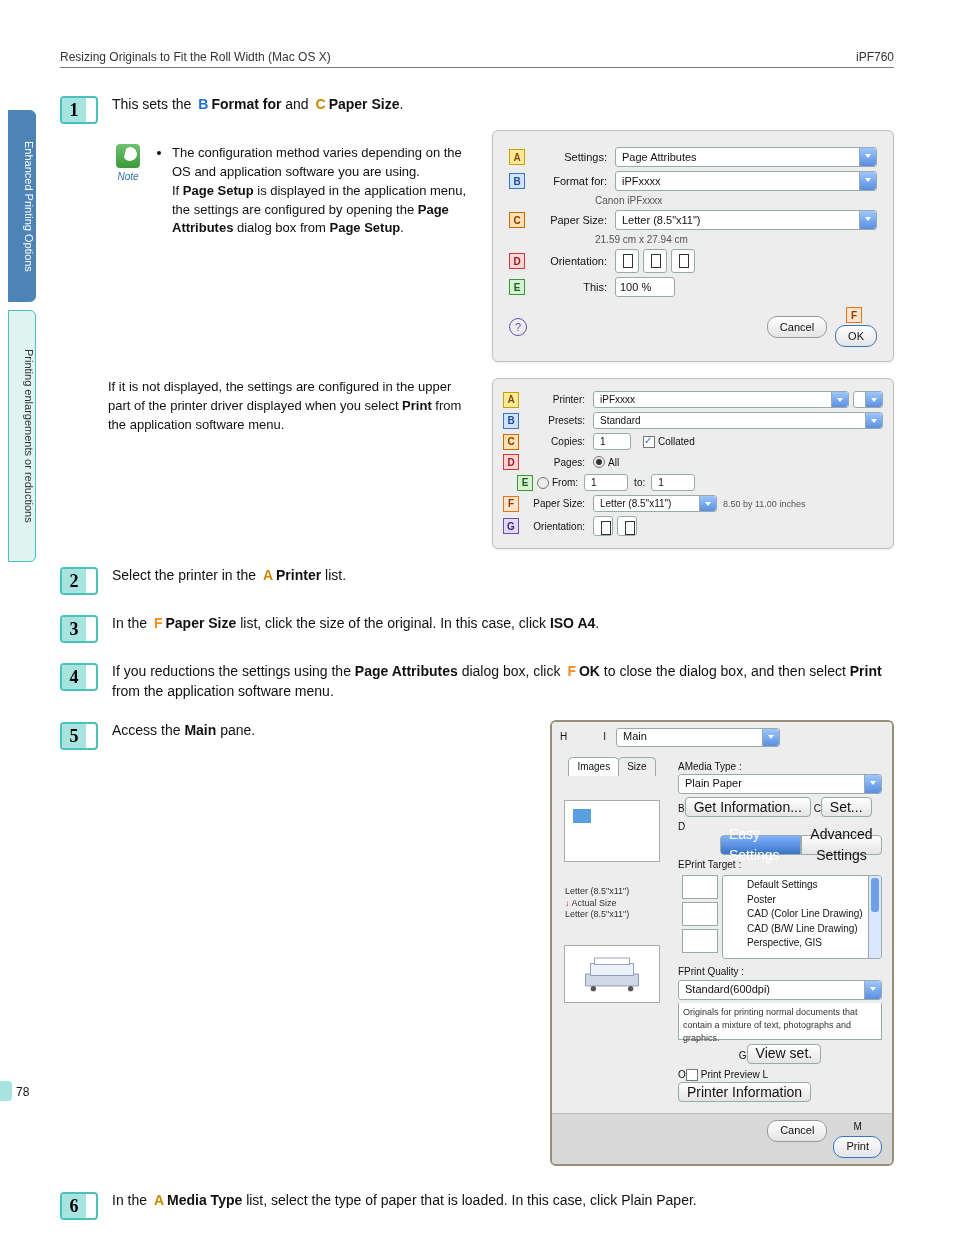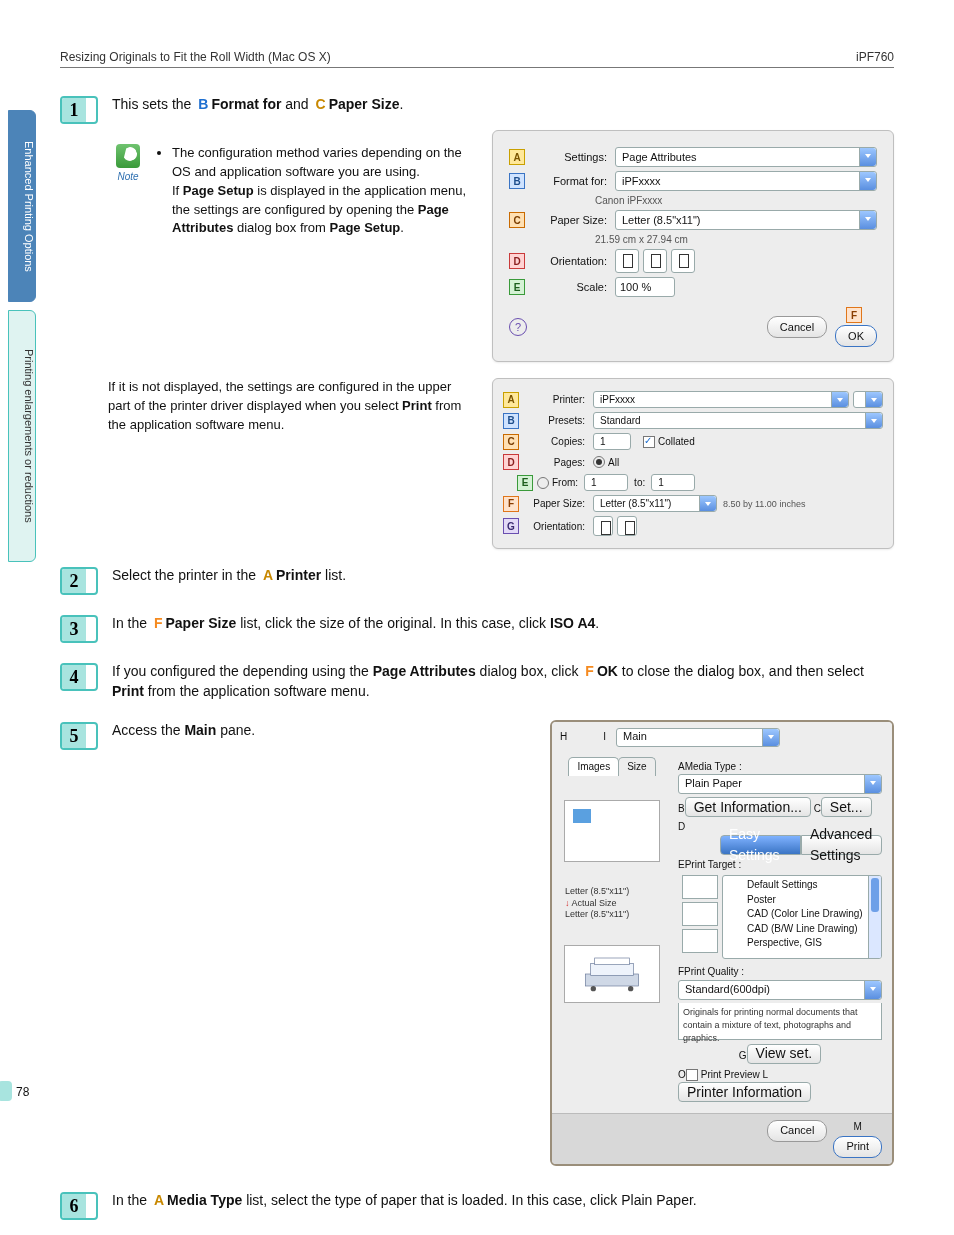--- a/index.html
+++ b/index.html
@@ -98,21 +98,21 @@
   .mf-right .frow{margin:3px 0;}
   .mf-right .flab{flex:0 0 80px;font-size:10px;}
   .listbox{height:78px;background:#fff;border:1px solid #9aa;border-radius:3px;padding:2px 4px;overflow:hidden;position:relative;}
   .listbox .li{font-size:10px;line-height:1.45;margin-left:20px;}
   .listbox .scroll{position:absolute;right:0;top:0;bottom:0;width:12px;background:#dbe7ff;border-left:1px solid #9aa;}
   .listbox .scroll::before{content:"";position:absolute;left:2px;top:2px;width:8px;height:34px;background:#6ea0e8;border-radius:3px;}
   .hint{font-size:9px;color:#333;background:#fff;border:1px solid #9aa;border-top:none;padding:3px 4px;height:30px;}
   .mf-foot2{background:#d8d8d8;border-top:1px solid #bbb;padding:6px 10px;display:flex;justify-content:flex-end;gap:6px;}
   .tabbtn{display:inline-flex;align-items:center;justify-content:center;height:18px;padding:0 8px;background:linear-gradient(#fff,#e4e4e4);border:1px solid #9aa;font-size:14px;border-radius:4px;}
   .tabbtn.left{border-radius:4px 0 0 4px;}
-  .tabbtn.right{border-radius:0 4px 4px 0;}
+  .tabbtn.right{border-radius:0 4px 4px 0;text-align:center;}
   .tabtop{display:flex;margin-left:-1px;}
   .tabtop .t{padding:2px 8px;font-size:10px;background:#ededed;border:1px solid #9aa;border-bottom:none;border-radius:5px 5px 0 0;margin-right:-1px;}
   .tabtop .t.active{background:#fff;}
 </style>
 </head>
 <body>
 
 <div class="page">
 
   <div class="runhead">
@@ -180,21 +180,21 @@
             <span class="marker mD">D</span>
             <span class="flab">Orientation:</span>
           <div class="orient">
             <div class="ob"></div>
             <div class="ob"></div>
             <div class="ob"></div>
           </div>
         </div>
         <div class="frow">
             <span class="marker mE">E</span>
-            <span class="flab">Scale:</span>
+            <span class="flab">This:</span>
             <div class="scalebox">
               <span>100 %</span>
             </div>
           </div>
         <div class="footer">
           <span class="help">?</span>
           <span class="btn">Cancel</span>
           <span style="position:relative;display:flex;flex-direction:column;align-items:center;">
               <span class="marker mF" style="margin-bottom:2px;">F</span>
               <span class="btn primary">OK</span>
@@ -291,21 +291,21 @@
       <span>In the </span><span class="mk mkF">F</span><span class="b">Paper Size</span><span> list, click the size of the original. In this case, click </span><span class="b">ISO A4</span><span>.</span>
     </div>
   </div>
   <div class="stepspacer"></div>
 
   <div class="steprow">
     <div class="stepnum">
         <span class="inner">4</span>
       </div>
     <div class="stepbody">
-      <span>If you configured the depending using the </span><span class="b">Page Attributes</span><span> dialog box, click </span><span class="mk mkF">F</span><span class="b">OK</span><span> to close the dialog box, and then select </span><span class="b">Print</span><span> from the application software menu.</span>
+      <span>If you reductions the settings using the </span><span class="b">Page Attributes</span><span> dialog box, click </span><span class="mk mkF">F</span><span class="b">OK</span><span> to close the dialog box, and then select </span><span class="b">Print</span><span> from the application software menu.</span>
     </div>
   </div>
   <div class="stepspacer"></div>
 
   <div class="steprow" style="align-items:flex-start;">
     <div class="stepnum">
         <span class="inner">5</span>
       </div>
     <div class="stepbody" style="display:flex;">
       <div style="flex:0 0 360px;">

